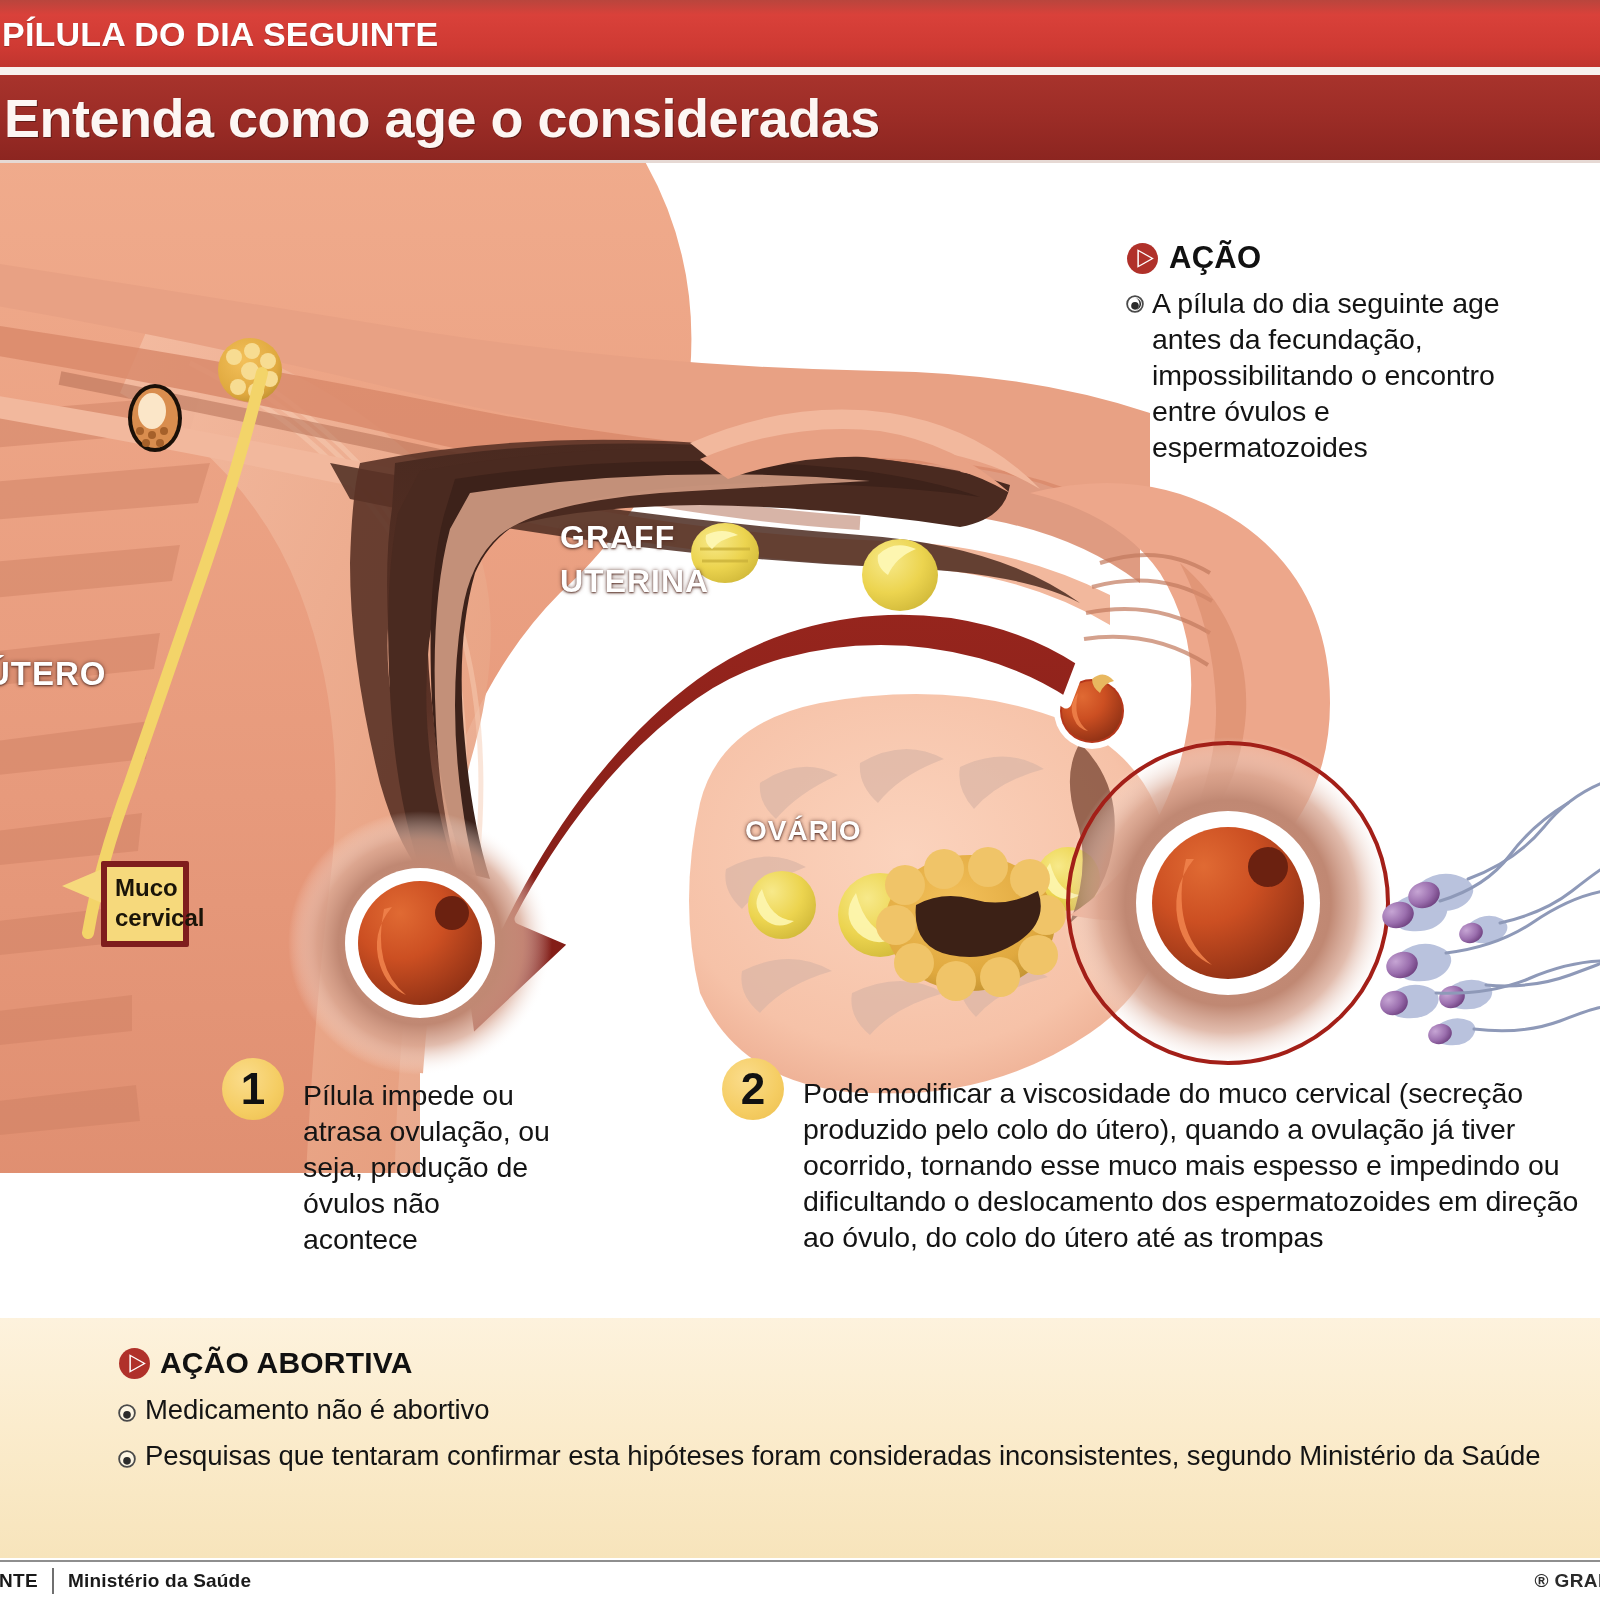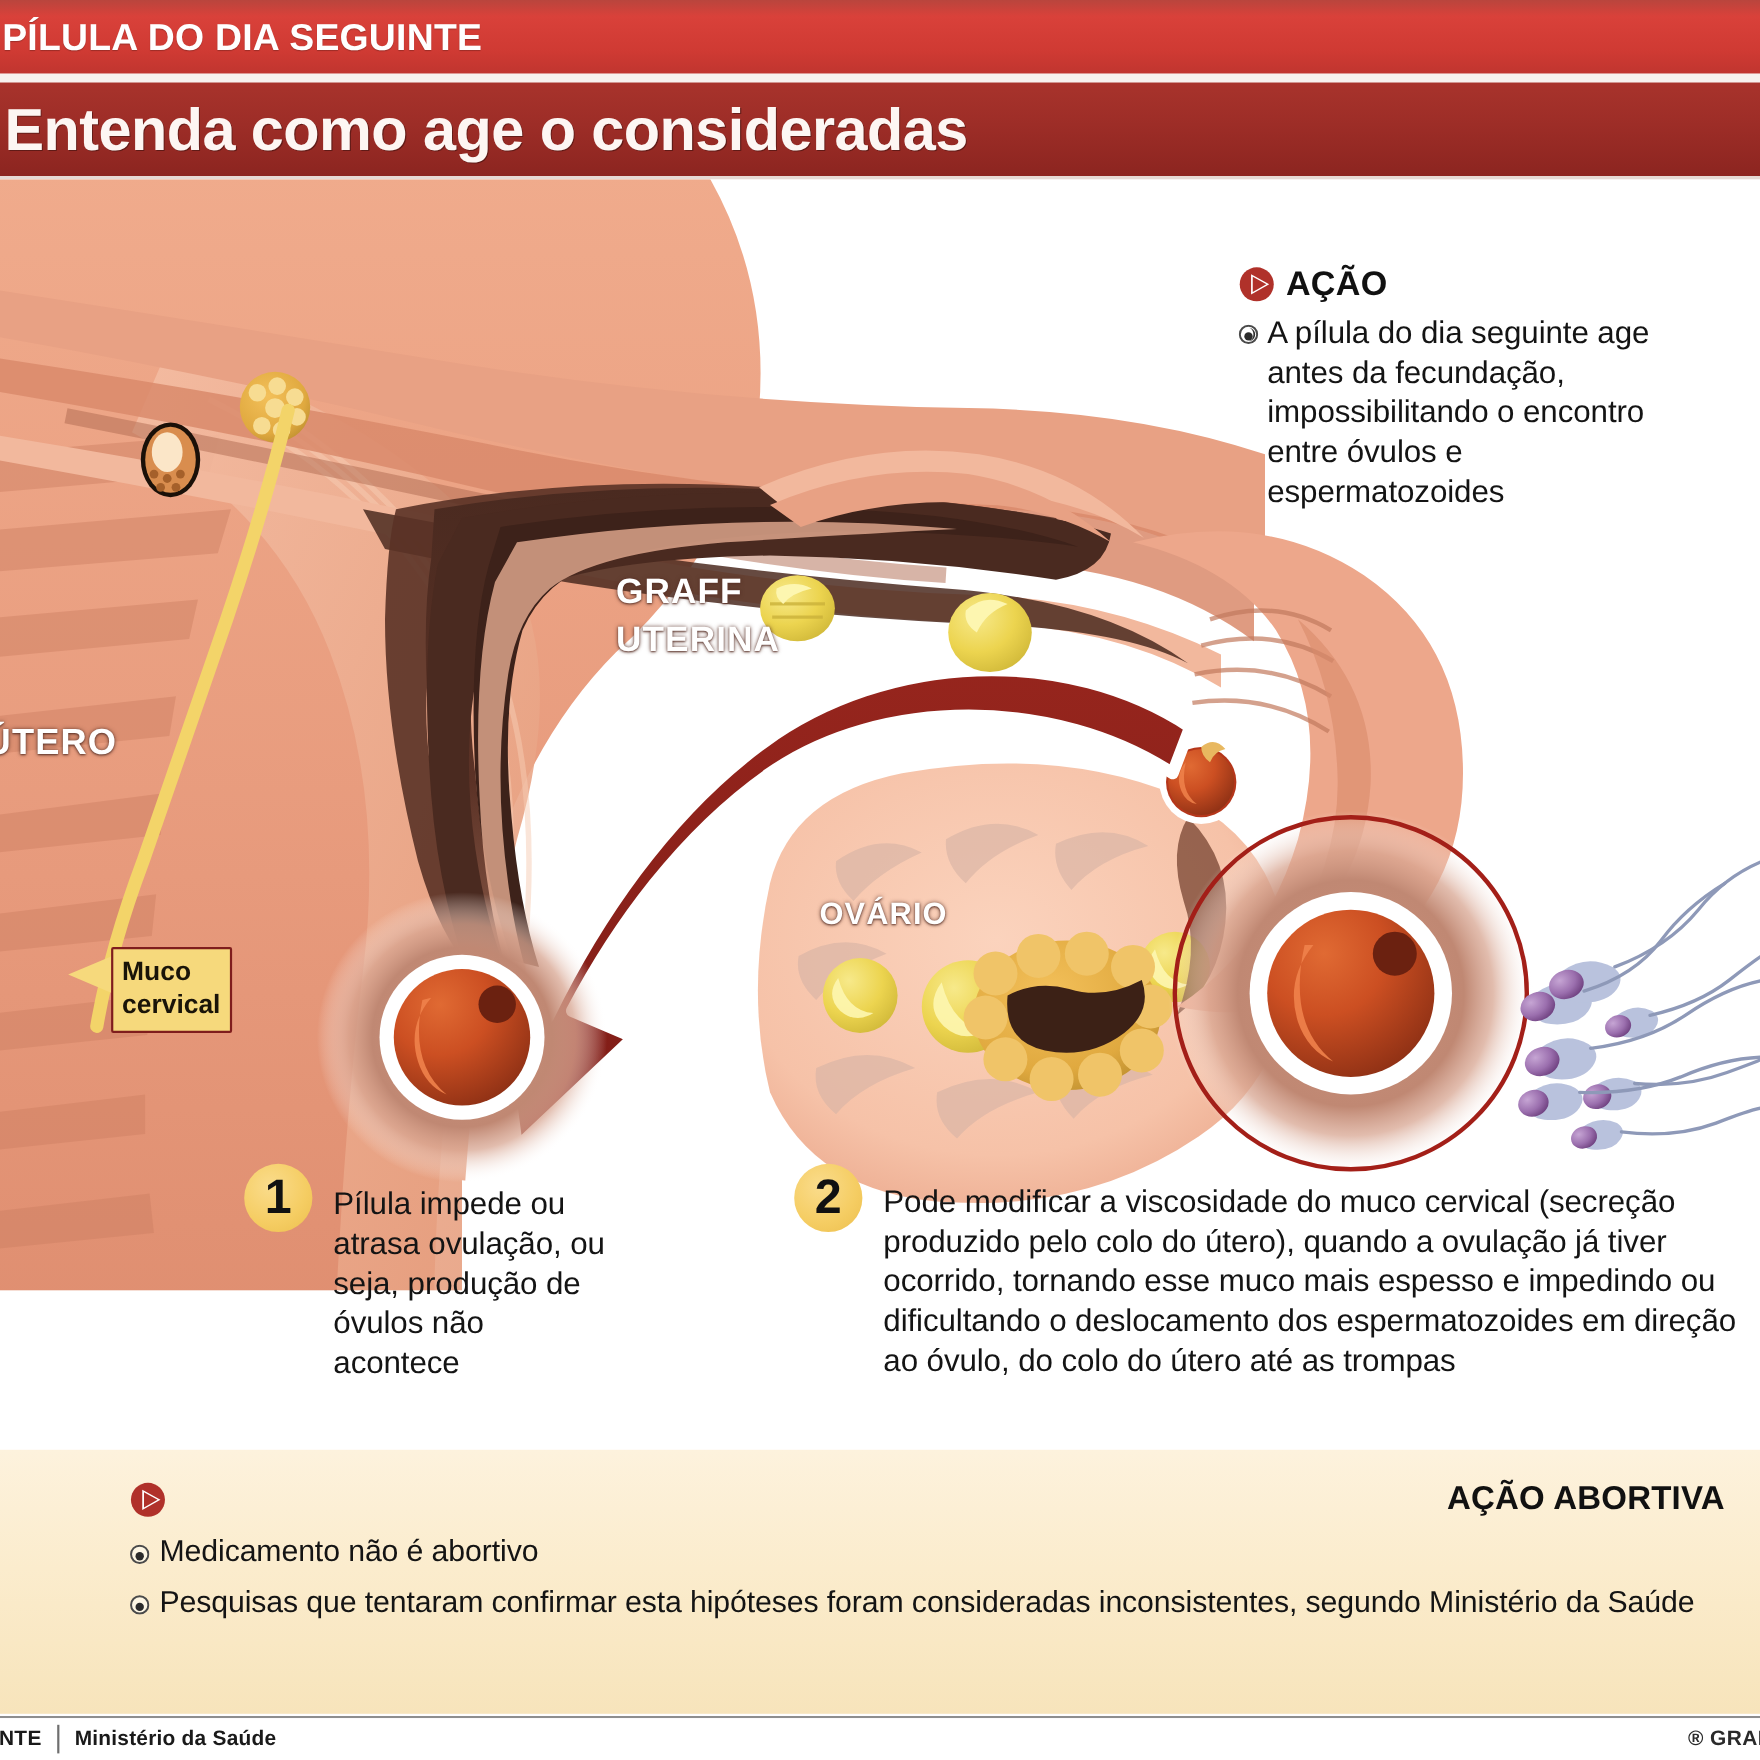--- a/index.html
+++ b/index.html
@@ -66,21 +66,21 @@
   #step-1 .step-text { margin-left: 19px; margin-top: 19px; width: 250px; }
   #step-2 { left: 722px; top: 1058px; width: 870px; }
   #step-2 .step-text { margin-left: 19px; margin-top: 17px; width: 785px; }
 
   
   .abortiva {
     position: absolute; left: 0; top: 1318px; width: 1600px; height: 240px;
     background: linear-gradient(180deg,#fdf2dd 0%,#fbeccd 45%,#f7e4bb 100%);
   }
   .abortiva-inner { position: absolute; left: 118px; top: 28px; width: 1450px; }
-  .ab-head { display: flex; align-items: center; gap: 9px; justify-content: space-between; }
+  .ab-head { display: flex; align-items: center; gap: 9px; }
   .ab-head .label { font-size: 30px; font-weight: bold; color: #111; letter-spacing: .2px; }
   .ab-list { margin-top: 14px; }
   .ab-li { display: flex; align-items: flex-start; gap: 9px; margin-bottom: 14px; }
   .ab-li .t { font-size: 27.5px; line-height: 32px; color: #141414; letter-spacing: -.1px; }
 
   
   .footline { position:absolute; left:0; top:1560px; width:1600px; height:2px; background:#8e8e8e; }
   .footer {
     position: absolute; left: 0; top: 1562px; width: 1600px; height: 38px;
     background:#fff; display:flex; align-items:center;
@@ -93,22 +93,22 @@
   
   .anat-label {
     position:absolute; color:#fff; font-weight:bold; letter-spacing:1px;
     text-shadow: 0 0 4px rgba(90,50,40,.75), 0 1px 2px rgba(90,50,40,.9);
   }
   #lbl-utero { left: -14px; top: 492px; font-size: 33px; }
   #lbl-tuba  { left: 560px; top: 352px; font-size: 32px; line-height: 44px; }
   #lbl-ovario{ left: 745px; top: 652px; font-size: 28px; }
 
   .muco-callout {
-    position: absolute; left: 101px; top: 698px; width: 110px;
-    background:#f6d97c; border:2px solid #7f1d1d;
+    position: absolute; left: 101px; top: 698px; width: 88px;
+    background:#f6d97c; border:6px solid #7f1d1d;
     padding: 6px 8px 8px 8px; border-radius: 2px;
   }
   .muco-callout .mt { font-size: 24px; font-weight:bold; color:#1a1408; line-height:30px; }
   .muco-tail {
     position:absolute; left: 62px; top: 706px; width:0; height:0;
     border-top: 17px solid transparent; border-bottom: 17px solid transparent;
     border-right: 40px solid #f6d97c;
   }
 </style>
 </head>

